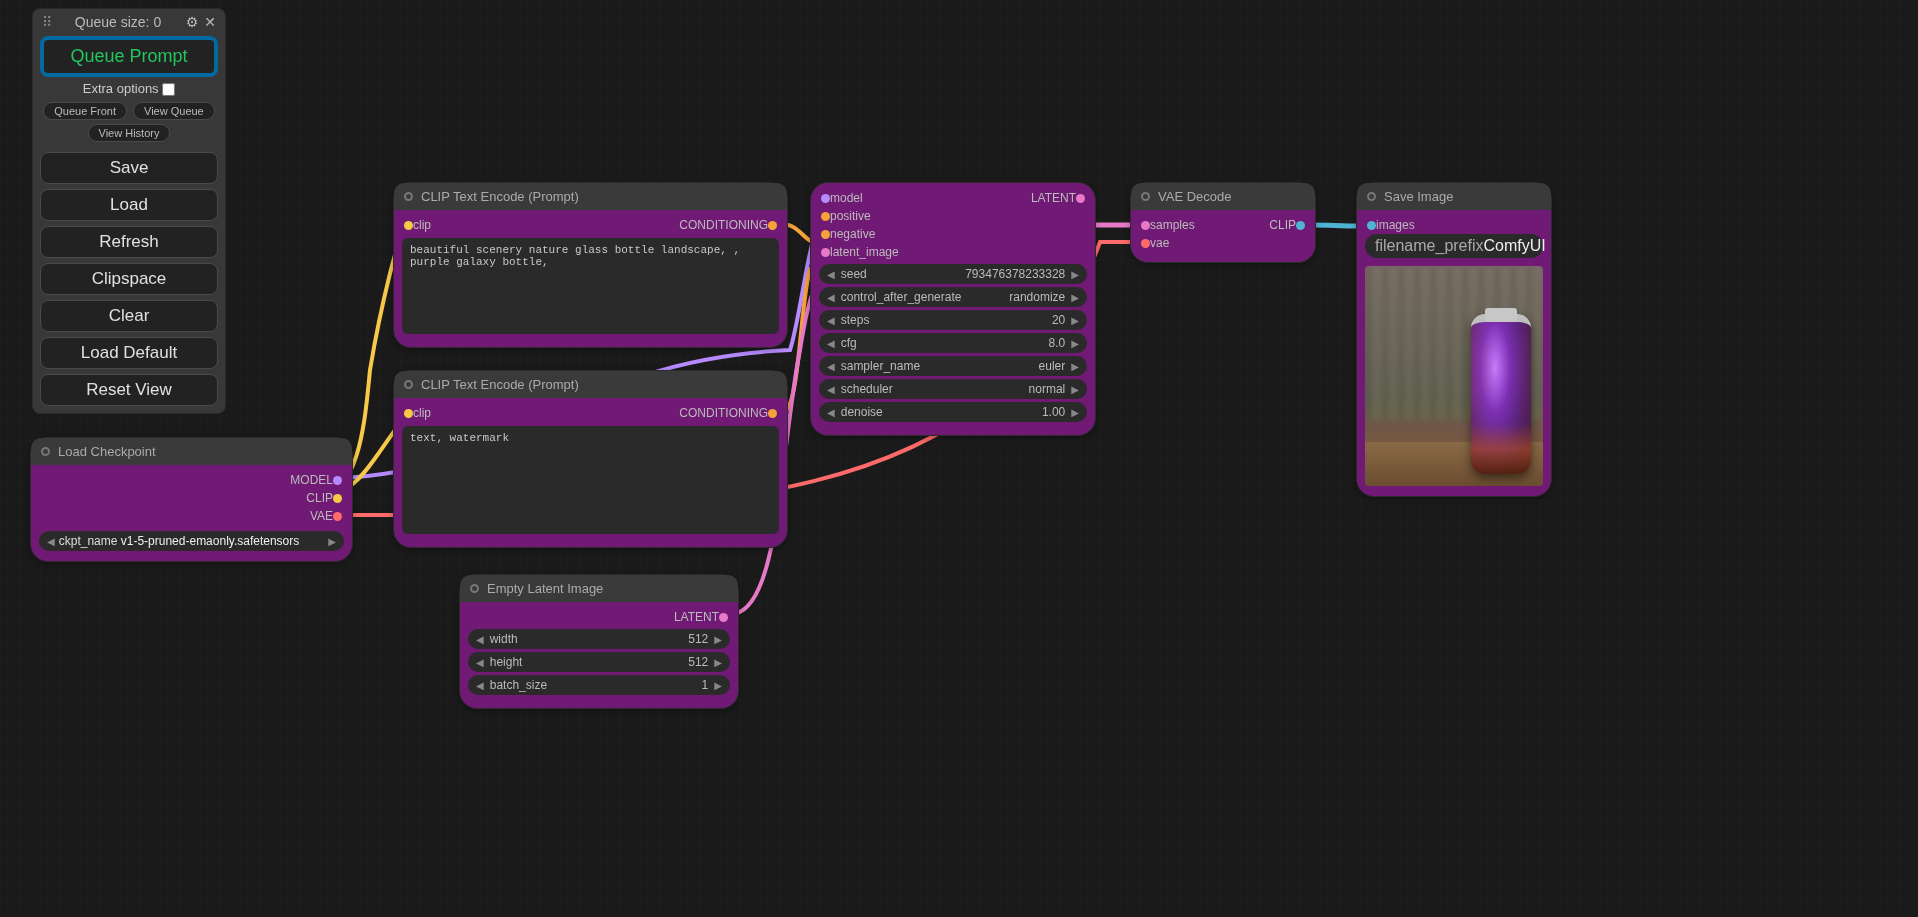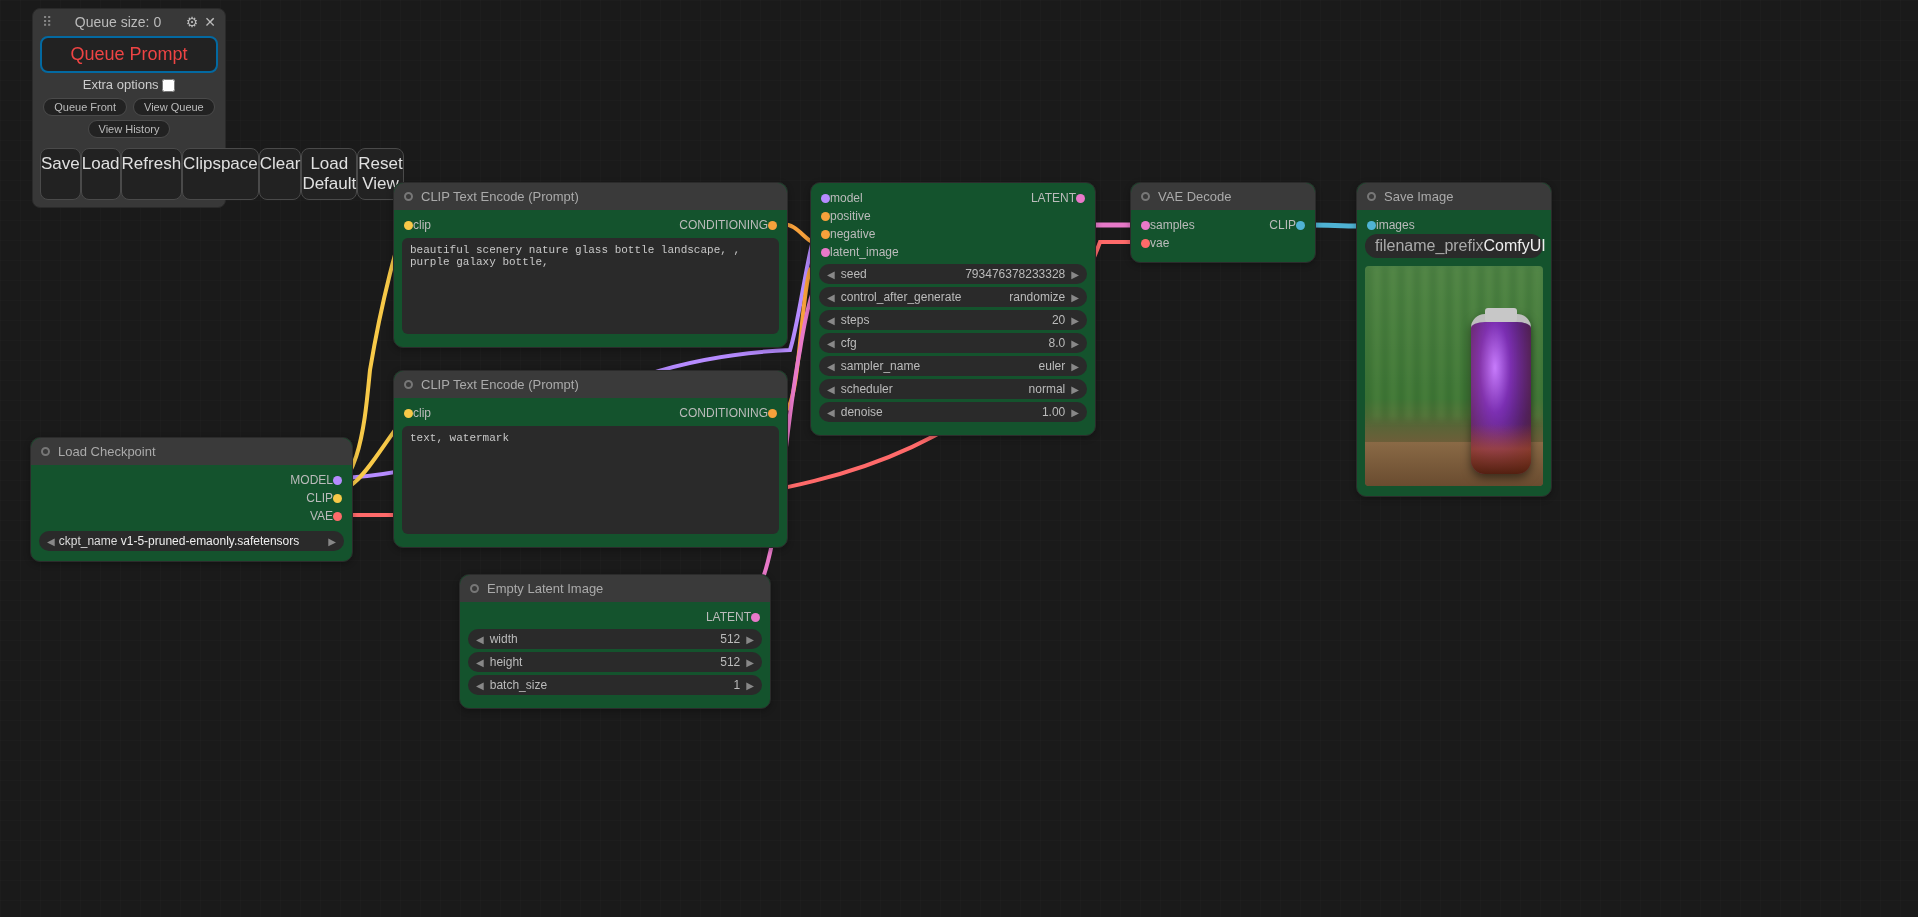--- a/index.html
+++ b/index.html
@@ -43,47 +43,47 @@
   font-size: 14px;
   padding: 0 2px 4px;
   color: #bbb;
 }
 .panel-header .drag { letter-spacing: -2px; opacity:.6;}
 .panel-header .icons { display:flex; gap:6px; }
 .panel-header .icons span { cursor:pointer; }
 .btn-main {
   display:block; width:100%;
   background: #222;
-  color: #ef4444;
-  border: 2px solid #0369a1;
+  color: #22c55e;
+  border: 4px solid #0369a1;
   border-radius: 8px;
   padding: 6px 0;
   font-size: 18px;
   margin: 2px 0 4px;
   cursor:pointer;
   text-align:center;
 }
 .extra { text-align:center; font-size:13px; margin:4px 0 6px; }
 .extra input{ vertical-align:middle;}
 .btn-row { display:flex; gap:6px; justify-content:center; margin-bottom:4px;}
 .btn-pill {
   background:#222; color:#bbb; border:1px solid #4a4a4a;
   border-radius:10px; padding:2px 10px; font-size:11px; cursor:pointer;
 }
 .btn-row.center{justify-content:center;}
-.btn-list{ margin-top:10px; display:flex; flex-direction:row; }
+.btn-list{ margin-top:10px; display:flex; flex-direction:column; gap:5px;}
 .btn { background:#222; color:#e0e0e0; border:1px solid #4a4a4a;
   border-radius:8px; padding:5px 0; font-size:17px; cursor:pointer; text-align:center;}
 
 
 .node {
   position:absolute;
-  background:#14532d;
+  background:#701a75;
   border:1px solid #2b2b2b;
-  border-radius:10px;
+  border-radius:18px;
   box-shadow: 0 2px 6px rgba(0,0,0,.3);
 }
 .node-header{
   background:#3a3a3a;
   border-radius:10px 10px 0 0;
   padding:6px 10px;
   font-size:13px;
   color:#aaa;
   display:flex; align-items:center; gap:8px;
 }
@@ -282,21 +282,21 @@
         </span>
       <span class="slot-out">
           <span>CONDITIONING</span>
           <span class="port p-cond"></span>
         </span>
     </div>
     <textarea class="textarea" rows="8" style="">text, watermark</textarea>
   </div>
 </div>
 
-<div class="node" style="left:459px; top:574px; width:312px;">
+<div class="node" style="left:459px; top:574px; width:280px;">
   <div class="node-header">
     <span class="dot"></span>
     <span>Empty Latent Image</span>
   </div>
   <div class="node-body">
     <div class="slot-row">
         <span></span>
         <span class="slot-out">
           <span>LATENT</span>
           <span class="port p-latent"></span>

